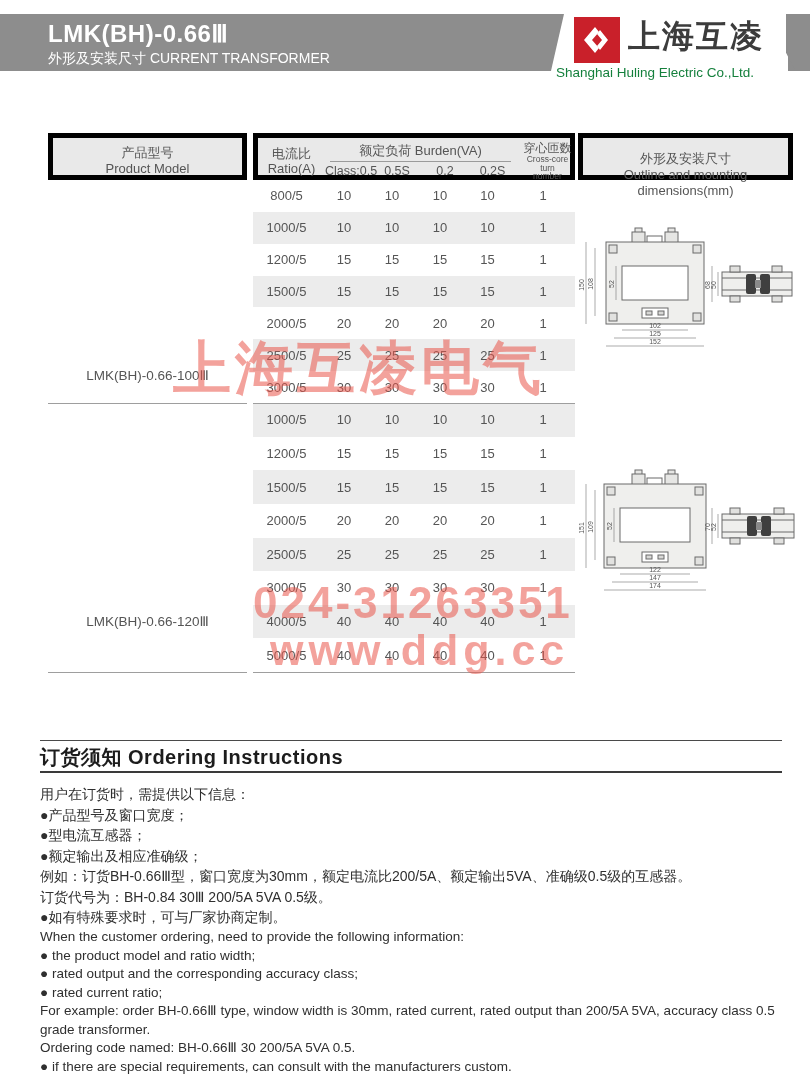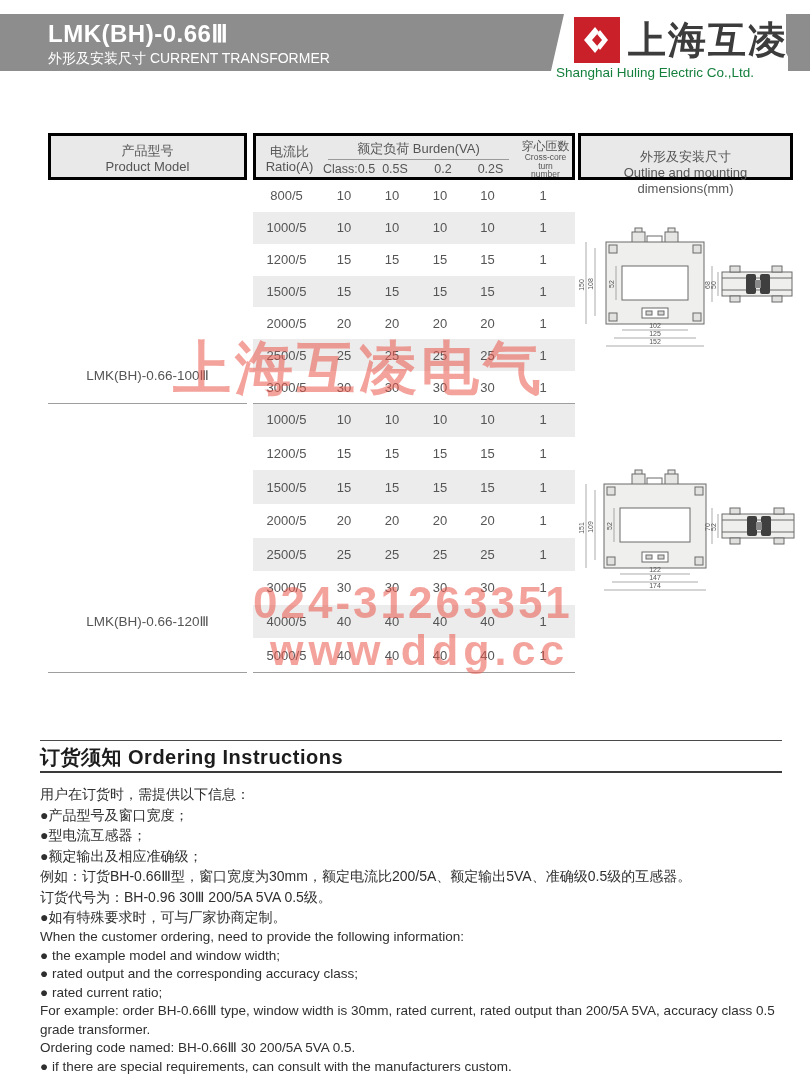--- a/index.html
+++ b/index.html
@@ -9,27 +9,27 @@
     font-family: "Liberation Sans", sans-serif; overflow: hidden; margin: 0 auto;
   }
   
   .band { position:absolute; left:0; top:14px; width:810px; height:57px; background:#8d8d8d; z-index:1; }
   .title-wrap { position:absolute; left:48px; top:21px; z-index:2; color:#fff; }
   .title { font-size:24px; font-weight:bold; letter-spacing:.5px; line-height:26px; }
   .subtitle { font-size:14px; line-height:18px; margin-top:2px; }
   .logo-panel { position:absolute; left:548px; top:14px; width:240px; height:70px; background:#fff;
     clip-path: polygon(16px 0, 100% 0, 100% 100%, 0 100%); z-index:3; }
   .logo-sq { position:absolute; left:26px; top:3px; width:46px; height:46px; }
-  .brand-cn { position:absolute; left:80px; top:1px; font-size:38px; font-weight:bold; color:#3c3c3c; letter-spacing:2px; white-space:nowrap; }
+  .brand-cn { position:absolute; left:80px; top:1px; font-size:32px; font-weight:bold; color:#3c3c3c; letter-spacing:2px; white-space:nowrap; }
   .brand-en { position:absolute; left:8px; top:51px; font-size:13.5px; color:#15803d; white-space:nowrap; }
   .wedge { position:absolute; left:786px; top:14px; width:24px; height:57px; background:#8d8d8d;
     clip-path: polygon(0 0, 100% 0, 100% 100%, 40% 100%, 0 68%); z-index:4; }
 
   
-  .th-box { position:absolute; background:#e9e9e9; border:3px solid #000000; color:#555;
+  .th-box { position:absolute; background:#e9e9e9; border:5px solid #000000; color:#555;
     font-size:13px; text-align:center; z-index:2; }
   #th-model   { left:48px;  top:133px; width:199px; height:47px; padding-top:7px; line-height:16px; }
   #th-mid     { left:253px; top:133px; width:322px; height:47px; }
   #th-outline { left:578px; top:133px; width:215px; height:47px; padding-top:13px; line-height:16px; }
   .th-ratio { position:absolute; left:0; top:8px; width:67px; line-height:15px; }
   .th-burden-title { position:absolute; left:67px; top:4px; width:191px; }
   .th-burden-line { position:absolute; left:72px; top:23px; width:181px; border-top:1px solid #9b9b9b; }
   .th-sub { position:absolute; top:26px; font-size:12.5px; }
   .th-sub.s0 { left:67px;  width:48px; }
   .th-sub.s1 { left:115px; width:48px; }
@@ -378,26 +378,26 @@
 
   <div class="rule" id="ord-rule-top"></div>
   <div id="ord-heading">订货须知  Ordering Instructions</div>
   <div class="rule" id="ord-rule-bot"></div>
   <div class="ord-block" id="ord-cn">
       <p>用户在订货时，需提供以下信息：</p>
       <p>●产品型号及窗口宽度；</p>
       <p>●型电流互感器；</p>
       <p>●额定输出及相应准确级；</p>
       <p>例如：订货BH-0.66Ⅲ型，窗口宽度为30mm，额定电流比200/5A、额定输出5VA、准确级0.5级的互感器。</p>
-      <p>订货代号为：BH-0.96  30Ⅲ  200/5A  5VA  0.5级。</p>
+      <p>订货代号为：BH-0.84  30Ⅲ  200/5A  5VA  0.5级。</p>
       <p>●如有特殊要求时，可与厂家协商定制。</p>
     </div>
   <div class="ord-block" id="ord-en">
       <p>When the customer ordering, need to provide the following information:</p>
-      <p>● the example model and window width;</p>
+      <p>● the product model and ratio width;</p>
       <p>● rated output and the corresponding accuracy class;</p>
       <p>● rated current ratio;</p>
       <p>For example: order BH-0.66Ⅲ  type, window width is 30mm, rated current, rated output than 200/5A 5VA, accuracy class 0.5 grade transformer.</p>
       <p>Ordering code named: BH-0.66Ⅲ  30 200/5A 5VA 0.5.</p>
       <p>● if there are special requirements, can consult with the manufacturers custom.</p>
     </div>
 
 </div>
 
 </body></html>

